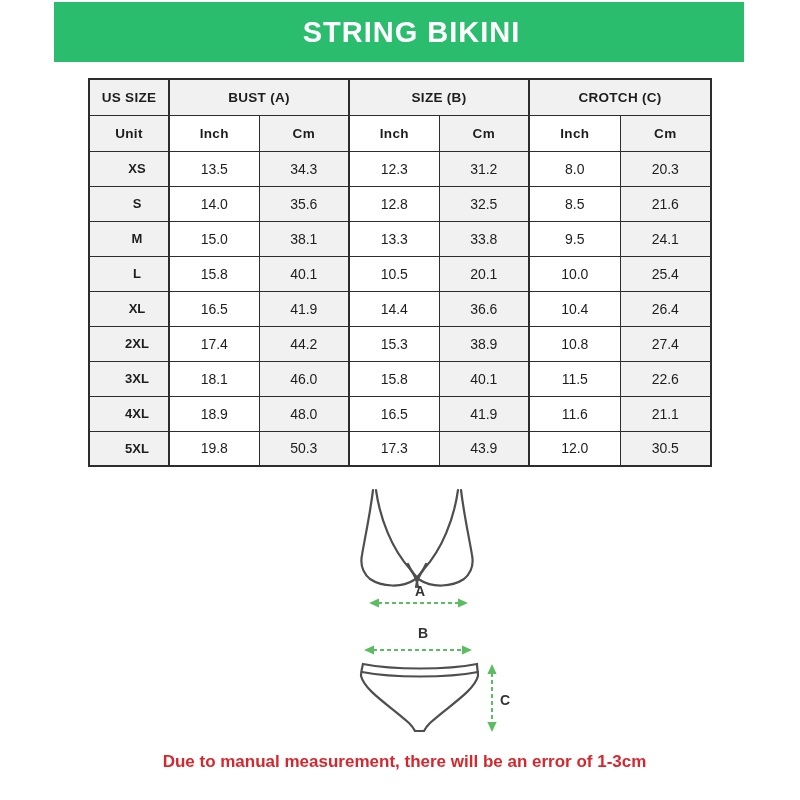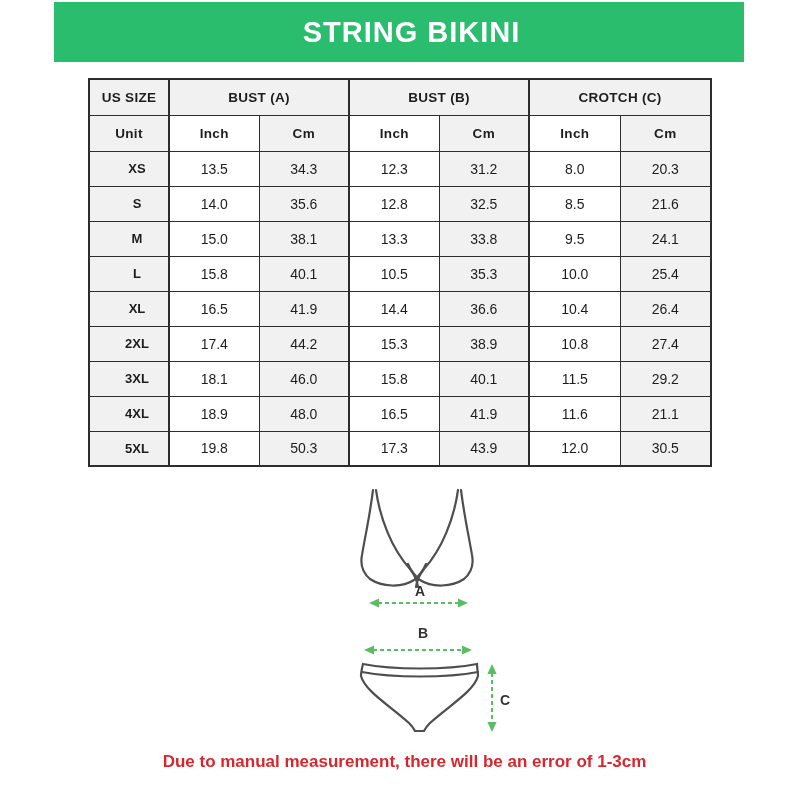--- a/index.html
+++ b/index.html
@@ -92,21 +92,21 @@
         <col style="width:90px">
       <col style="width:90px">
         <col style="width:90px">
       <col style="width:91px">
         <col style="width:91px">
     </colgroup>
     <thead>
       <tr>
         <th class="g">US SIZE</th>
         <th class="g sep" colspan="2">BUST (A)</th>
-        <th class="g sep" colspan="2">BUST (B)</th>
+        <th class="g sep" colspan="2">SIZE (B)</th>
         <th class="g sep" colspan="2">CROTCH (C)</th>
       </tr>
       <tr>
         <th class="g">Unit</th>
         <th class="sep">Inch</th>
         <th class="g">Cm</th>
         <th class="sep">Inch</th>
         <th class="g">Cm</th>
         <th class="sep">Inch</th>
         <th class="g">Cm</th>
@@ -138,21 +138,21 @@
         <td class="sep">13.3</td>
         <td class="g">33.8</td>
         <td class="sep">9.5</td>
         <td class="g">24.1</td>
       </tr>
       <tr>
         <td class="g rowlabel">L</td>
         <td class="sep">15.8</td>
         <td class="g">40.1</td>
         <td class="sep">10.5</td>
-        <td class="g">35.3</td>
+        <td class="g">20.1</td>
         <td class="sep">10.0</td>
         <td class="g">25.4</td>
       </tr>
       <tr>
         <td class="g rowlabel">XL</td>
         <td class="sep">16.5</td>
         <td class="g">41.9</td>
         <td class="sep">14.4</td>
         <td class="g">36.6</td>
         <td class="sep">10.4</td>
@@ -167,21 +167,21 @@
         <td class="sep">10.8</td>
         <td class="g">27.4</td>
       </tr>
       <tr>
         <td class="g rowlabel">3XL</td>
         <td class="sep">18.1</td>
         <td class="g">46.0</td>
         <td class="sep">15.8</td>
         <td class="g">40.1</td>
         <td class="sep">11.5</td>
-        <td class="g">29.2</td>
+        <td class="g">22.6</td>
       </tr>
       <tr>
         <td class="g rowlabel">4XL</td>
         <td class="sep">18.9</td>
         <td class="g">48.0</td>
         <td class="sep">16.5</td>
         <td class="g">41.9</td>
         <td class="sep">11.6</td>
         <td class="g">21.1</td>
       </tr>

